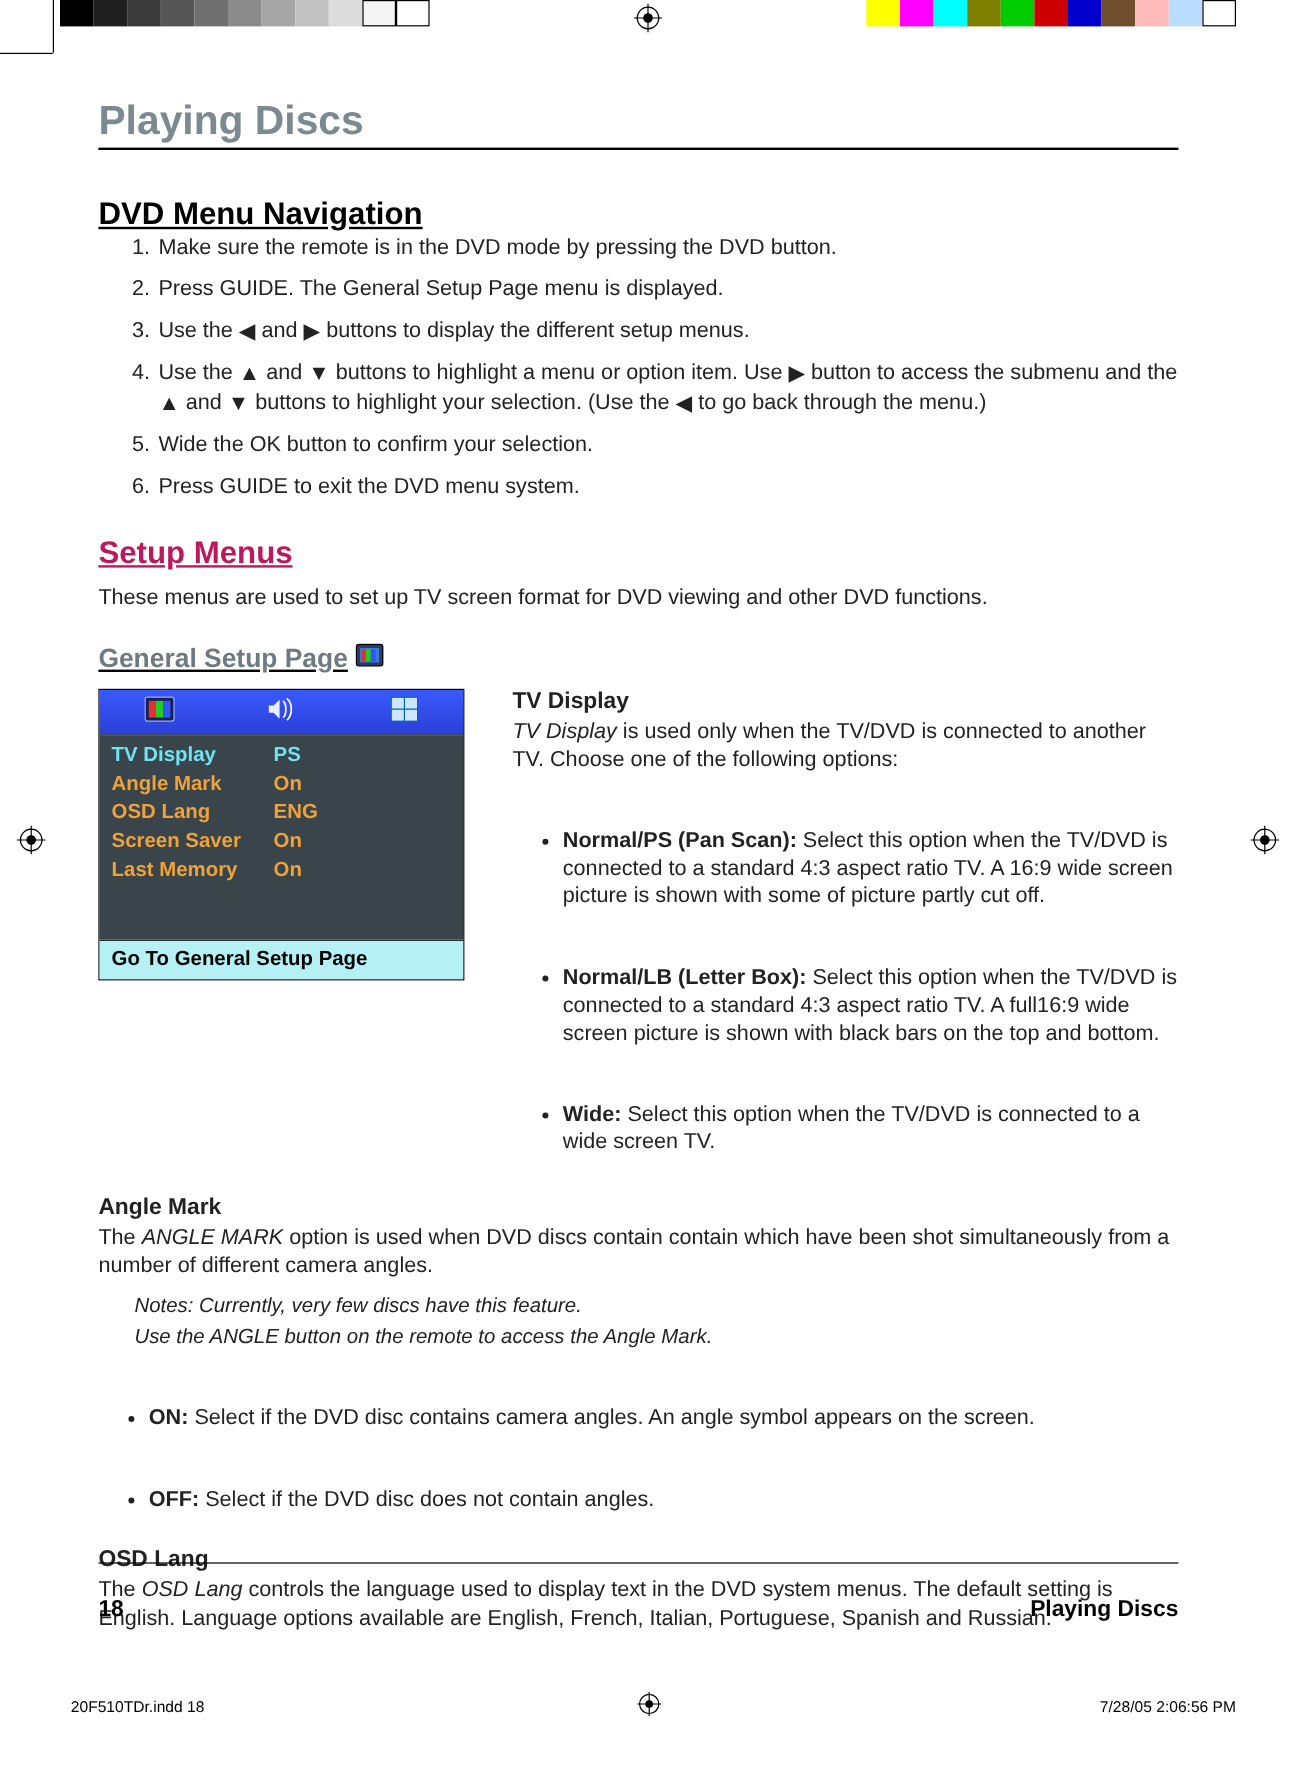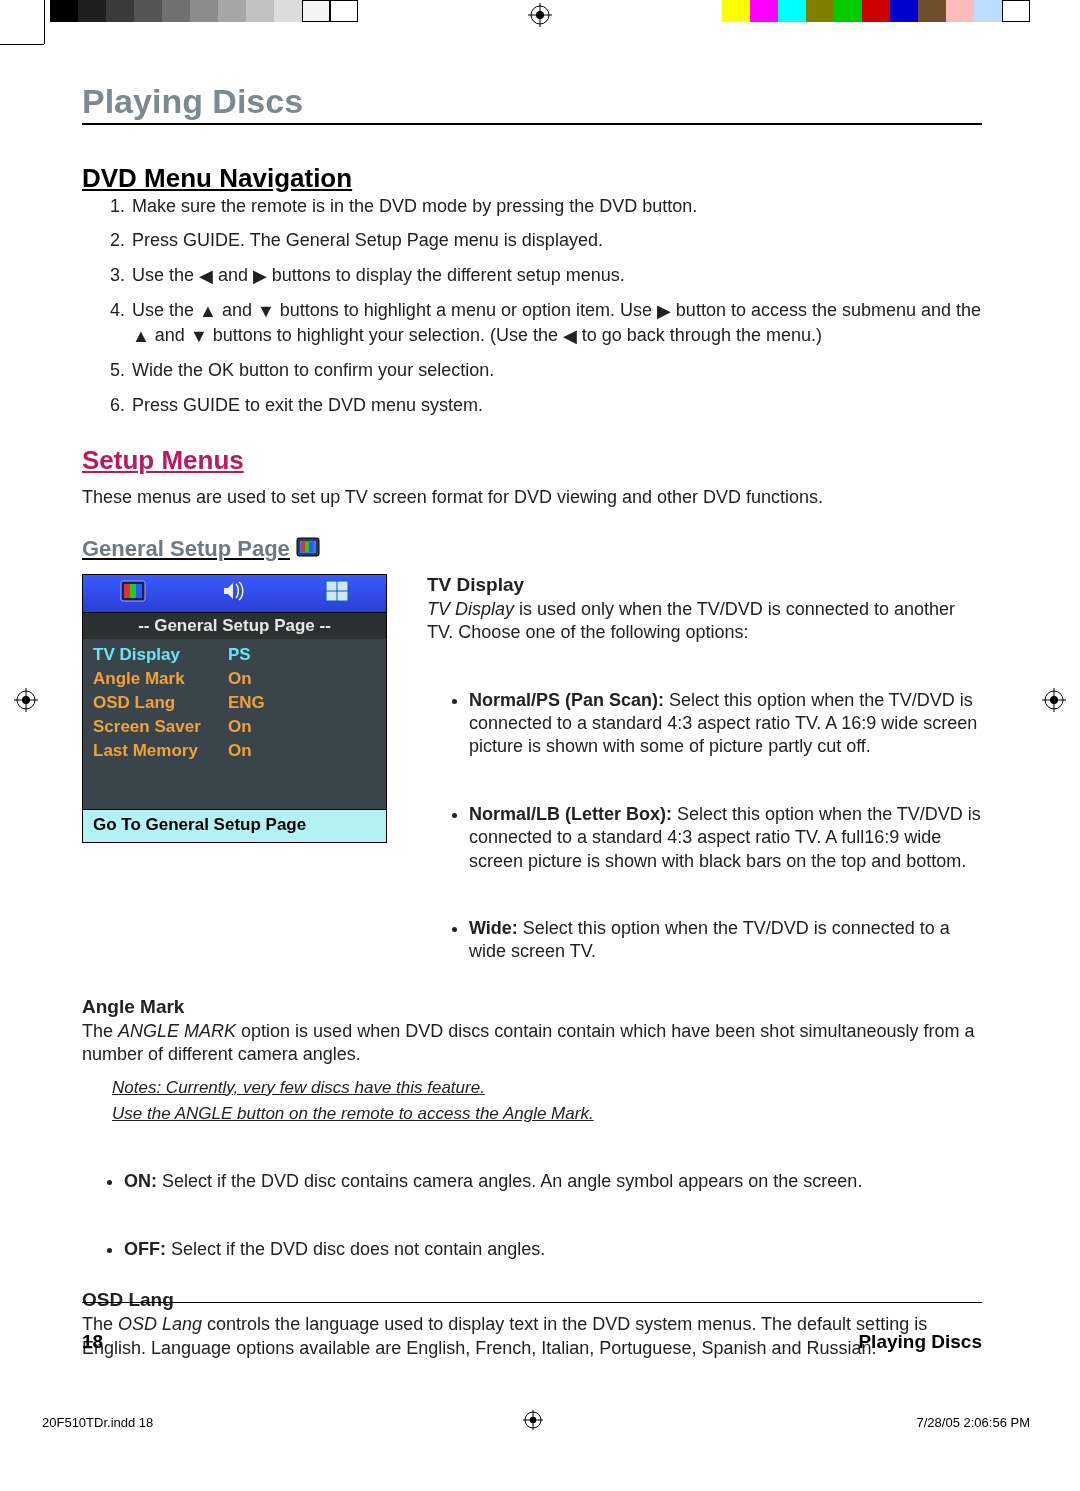--- a/index.html
+++ b/index.html
@@ -110,34 +110,34 @@
     font-weight:700; font-size:17px;
     padding:5px 10px 7px;
   }
   .rightcol { flex:1; }
   .h4 { font-weight:700; font-size:19px; color:#222; margin-bottom:2px; }
   .para { font-size:18px; line-height:1.3; color:#222; margin-bottom:10px;}
   ul.bul { list-style: disc; padding-left:42px; font-size:18px; line-height:1.3; color:#222; }
   ul.bul li { margin-bottom:14px;margin-top:44px; }
   ul.bul li b, .para b, .h4, ol.navlist b { font-weight:700; }
   em, i { font-style:italic; }
-  .notes { font-style:italic; font-size:17px; color:#222; margin:8px 0 4px 30px; line-height:1.35;text-decoration:underline;}
+  .notes { font-style:italic; font-size:17px; color:#222; margin:8px 0 4px 30px; line-height:1.35;}
   
   .pg-footer {
     position:absolute;
     left:82px; width:900px;
     top:1302px;
     border-top:1.5px solid #000;
     display:flex; justify-content:space-between;
     padding-top:28px;
     font-size:19px; font-weight:700; color:#000;
   }
   
   .impo-footer {
-    position:absolute; left:42px; right:50px; top:1410px;
+    position:absolute; left:59px; right:50px; top:1410px;
     font-size:13px; color:#000; display:flex;
     justify-content:space-between; align-items:center;
   }
   
   .tiny-icon { display:inline-block; vertical-align:-3px; margin-left:6px; }
 </style>
 </head>
 <body>
 
 <div class="print-colorbar">
@@ -263,21 +263,20 @@
         <span><svg width="30" height="22">
               <path d="M4 8h4l5-5v16l-5-5H4z" fill="#fff" opacity="0.9"></path>
               <path d="M16 4c3 3 3 11 0 14M19 2c5 4 5 14 0 18" stroke="#fff" fill="none" stroke-width="1.4"></path>
             </svg></span>
         <span><svg width="24" height="22">
               <rect x="1" y="1" width="22" height="20" fill="#cde6ff" stroke="#06a"></rect>
               <line x1="12" y1="1" x2="12" y2="21" stroke="#06a"></line>
               <line x1="1" y1="11" x2="23" y2="11" stroke="#06a"></line>
             </svg></span>
       </div>
-      <div class="osd-title">--  General Setup Page  --</div>
       <div class="osd-rows">
         <div class="osd-row sel">
             <span class="k">TV Display</span>
             <span class="v">PS</span>
           </div>
         <div class="osd-row">
             <span class="k">Angle Mark</span>
             <span class="v">On</span>
           </div>
         <div class="osd-row">

